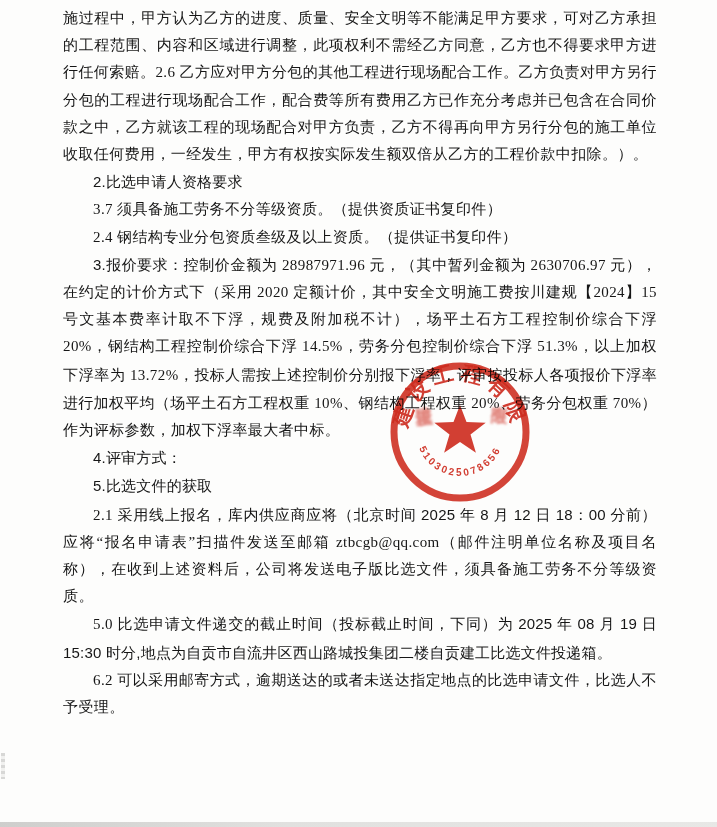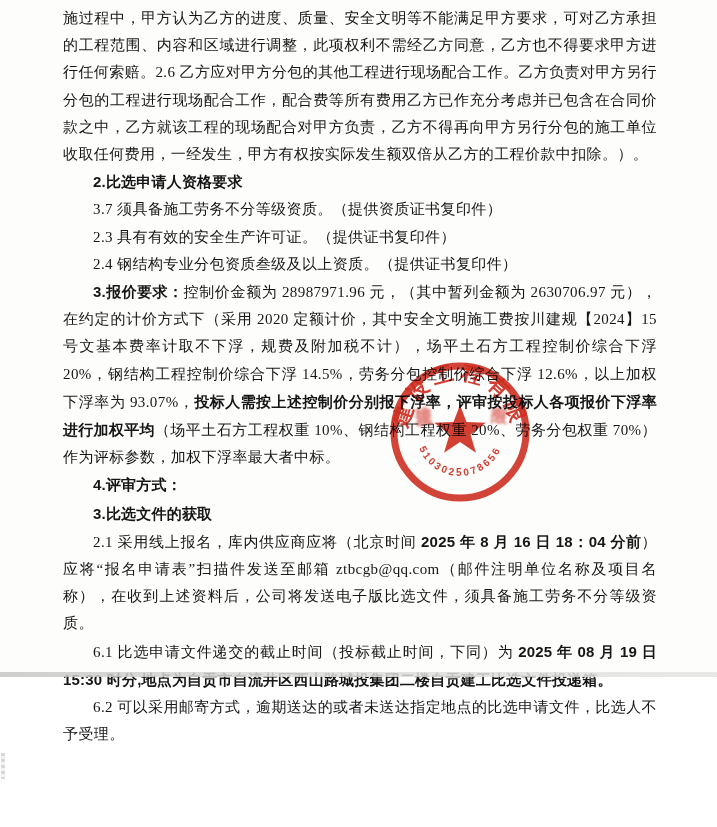--- a/index.html
+++ b/index.html
@@ -2,36 +2,36 @@
 <html><head>
 <meta charset="utf-8">
 <style>
   html,body{margin:0;padding:0}
   body{
     width:717px;height:827px;overflow:hidden;
     background:#ffffff;
     font-family:"Liberation Serif","DejaVu Serif",serif;
   }
   .page{
-    position:relative;width:717px;height:677px;background:#fdfdfc;color:#161616;
+    position:relative;width:717px;height:827px;background:#fdfdfc;color:#161616;
   }
   .doc{
     position:absolute;left:63px;top:5px;width:594px;
   }
   p.para{
     margin:0;
     font-size:15px;
     line-height:27.2px;
     letter-spacing:0.4px;
     text-align:justify;
     color:#161616;
   }
   p.indent{text-indent:2em}
   .b{
-    font-weight:bold;
+    font-weight:normal;
     font-family:"Liberation Sans","DejaVu Sans",sans-serif;
     letter-spacing:0.2px;
   }
   
   .stamp{
     position:absolute;left:386px;top:358px;width:148px;height:148px;
     mix-blend-mode:multiply;
     pointer-events:none;
   }
   .stamp svg{position:absolute;left:0;top:0;width:148px;height:148px}
@@ -62,27 +62,26 @@
 </style>
 </head>
 <body>
 
 <div class="page">
 
   <div class="doc">
       <p class="para flow"><span>施过程中，甲方认为乙方的进度、质量、安全文明等不能满足甲方要求，可对乙方承担的工程范围、内容和区域进行调整，此项权利不需经乙方同意，乙方也不得要求甲方进行任何索赔。2.6 乙方应对甲方分包的其他工程进行现场配合工作。乙方负责对甲方另行分包的工程进行现场配合工作，配合费等所有费用乙方已作充分考虑并已包含在合同价款之中，乙方就该工程的现场配合对甲方负责，乙方不得再向甲方另行分包的施工单位收取任何费用，一经发生，甲方有权按实际发生额双倍从乙方的工程价款中扣除。）。</span></p>
       <p class="para indent"><span class="b">2.比选申请人资格要求</span></p>
       <p class="para indent"><span>3.7 须具备施工劳务不分等级资质。（提供资质证书复印件）</span></p>
-      <p class="para indent"><span>2.3 具有有效的安全生产许可证。（提供证书复印件）</span></p>
       <p class="para indent"><span>2.4 钢结构专业分包资质叁级及以上资质。（提供证书复印件）</span></p>
-      <p class="para indent"><span class="b">3.报价要求：</span><span>控制价金额为 28987971.96 元，（其中暂列金额为 2630706.97 元），在约定的计价方式下（采用 2020 定额计价，其中安全文明施工费按川建规【2024】15 号文基本费率计取不下浮，规费及附加税不计），场平土石方工程控制价综合下浮 20%，钢结构工程控制价综合下浮 14.5%，劳务分包控制价综合下浮 12.6%，以上加权下浮率为 93.07%，</span><span class="b">投标人需按上述控制价分别报下浮率，评审按投标人各项报价下浮率进行加权平均</span><span>（场平土石方工程权重 10%、钢结构工程权重 20%、劳务分包权重 70%）作为评标参数，加权下浮率最大者中标。</span></p>
+      <p class="para indent"><span class="b">3.报价要求：</span><span>控制价金额为 28987971.96 元，（其中暂列金额为 2630706.97 元），在约定的计价方式下（采用 2020 定额计价，其中安全文明施工费按川建规【2024】15 号文基本费率计取不下浮，规费及附加税不计），场平土石方工程控制价综合下浮 20%，钢结构工程控制价综合下浮 14.5%，劳务分包控制价综合下浮 51.3%，以上加权下浮率为 13.72%，</span><span class="b">投标人需按上述控制价分别报下浮率，评审按投标人各项报价下浮率进行加权平均</span><span>（场平土石方工程权重 10%、钢结构工程权重 20%、劳务分包权重 70%）作为评标参数，加权下浮率最大者中标。</span></p>
       <p class="para indent"><span class="b">4.评审方式：</span></p>
-      <p class="para indent"><span class="b">3.比选文件的获取</span></p>
-      <p class="para indent"><span>2.1 采用线上报名，库内供应商应将（北京时间 </span><span class="b">2025 年 8 月 16 日 18：04 分前</span><span>）应将“报名申请表”扫描件发送至邮箱 ztbcgb@qq.com（邮件注明单位名称及项目名称），在收到上述资料后，公司将发送电子版比选文件，须具备施工劳务不分等级资质。</span></p>
-      <p class="para indent"><span>6.1 比选申请文件递交的截止时间（投标截止时间，下同）为 </span><span class="b">2025 年 08 月 19 日 15:30 时分</span><span class="b">,地点为自贡市自流井区西山路城投集团二楼自贡建工比选文件投递箱。</span></p>
+      <p class="para indent"><span class="b">5.比选文件的获取</span></p>
+      <p class="para indent"><span>2.1 采用线上报名，库内供应商应将（北京时间 </span><span class="b">2025 年 8 月 12 日 18：00 分前</span><span>）应将“报名申请表”扫描件发送至邮箱 ztbcgb@qq.com（邮件注明单位名称及项目名称），在收到上述资料后，公司将发送电子版比选文件，须具备施工劳务不分等级资质。</span></p>
+      <p class="para indent"><span>5.0 比选申请文件递交的截止时间（投标截止时间，下同）为 </span><span class="b">2025 年 08 月 19 日 15:30 时分</span><span class="b">,地点为自贡市自流井区西山路城投集团二楼自贡建工比选文件投递箱。</span></p>
       <p class="para indent"><span>6.2 可以采用邮寄方式，逾期送达的或者未送达指定地点的比选申请文件，比选人不予受理。</span></p>
     </div>
 
   <div class="stamp">
     <svg viewBox="0 0 148 148">
       <defs>
         <path id="arcT" d="M 22,74 A 52,52 0 0 1 126,74" fill="none"></path>
         <path id="arcB" d="M 30,74 A 44,44 0 0 0 118,74" fill="none"></path>
       </defs>
       <circle cx="74" cy="74" r="66" fill="none" stroke="#cf2a1d" stroke-width="7" opacity="0.88"></circle>

